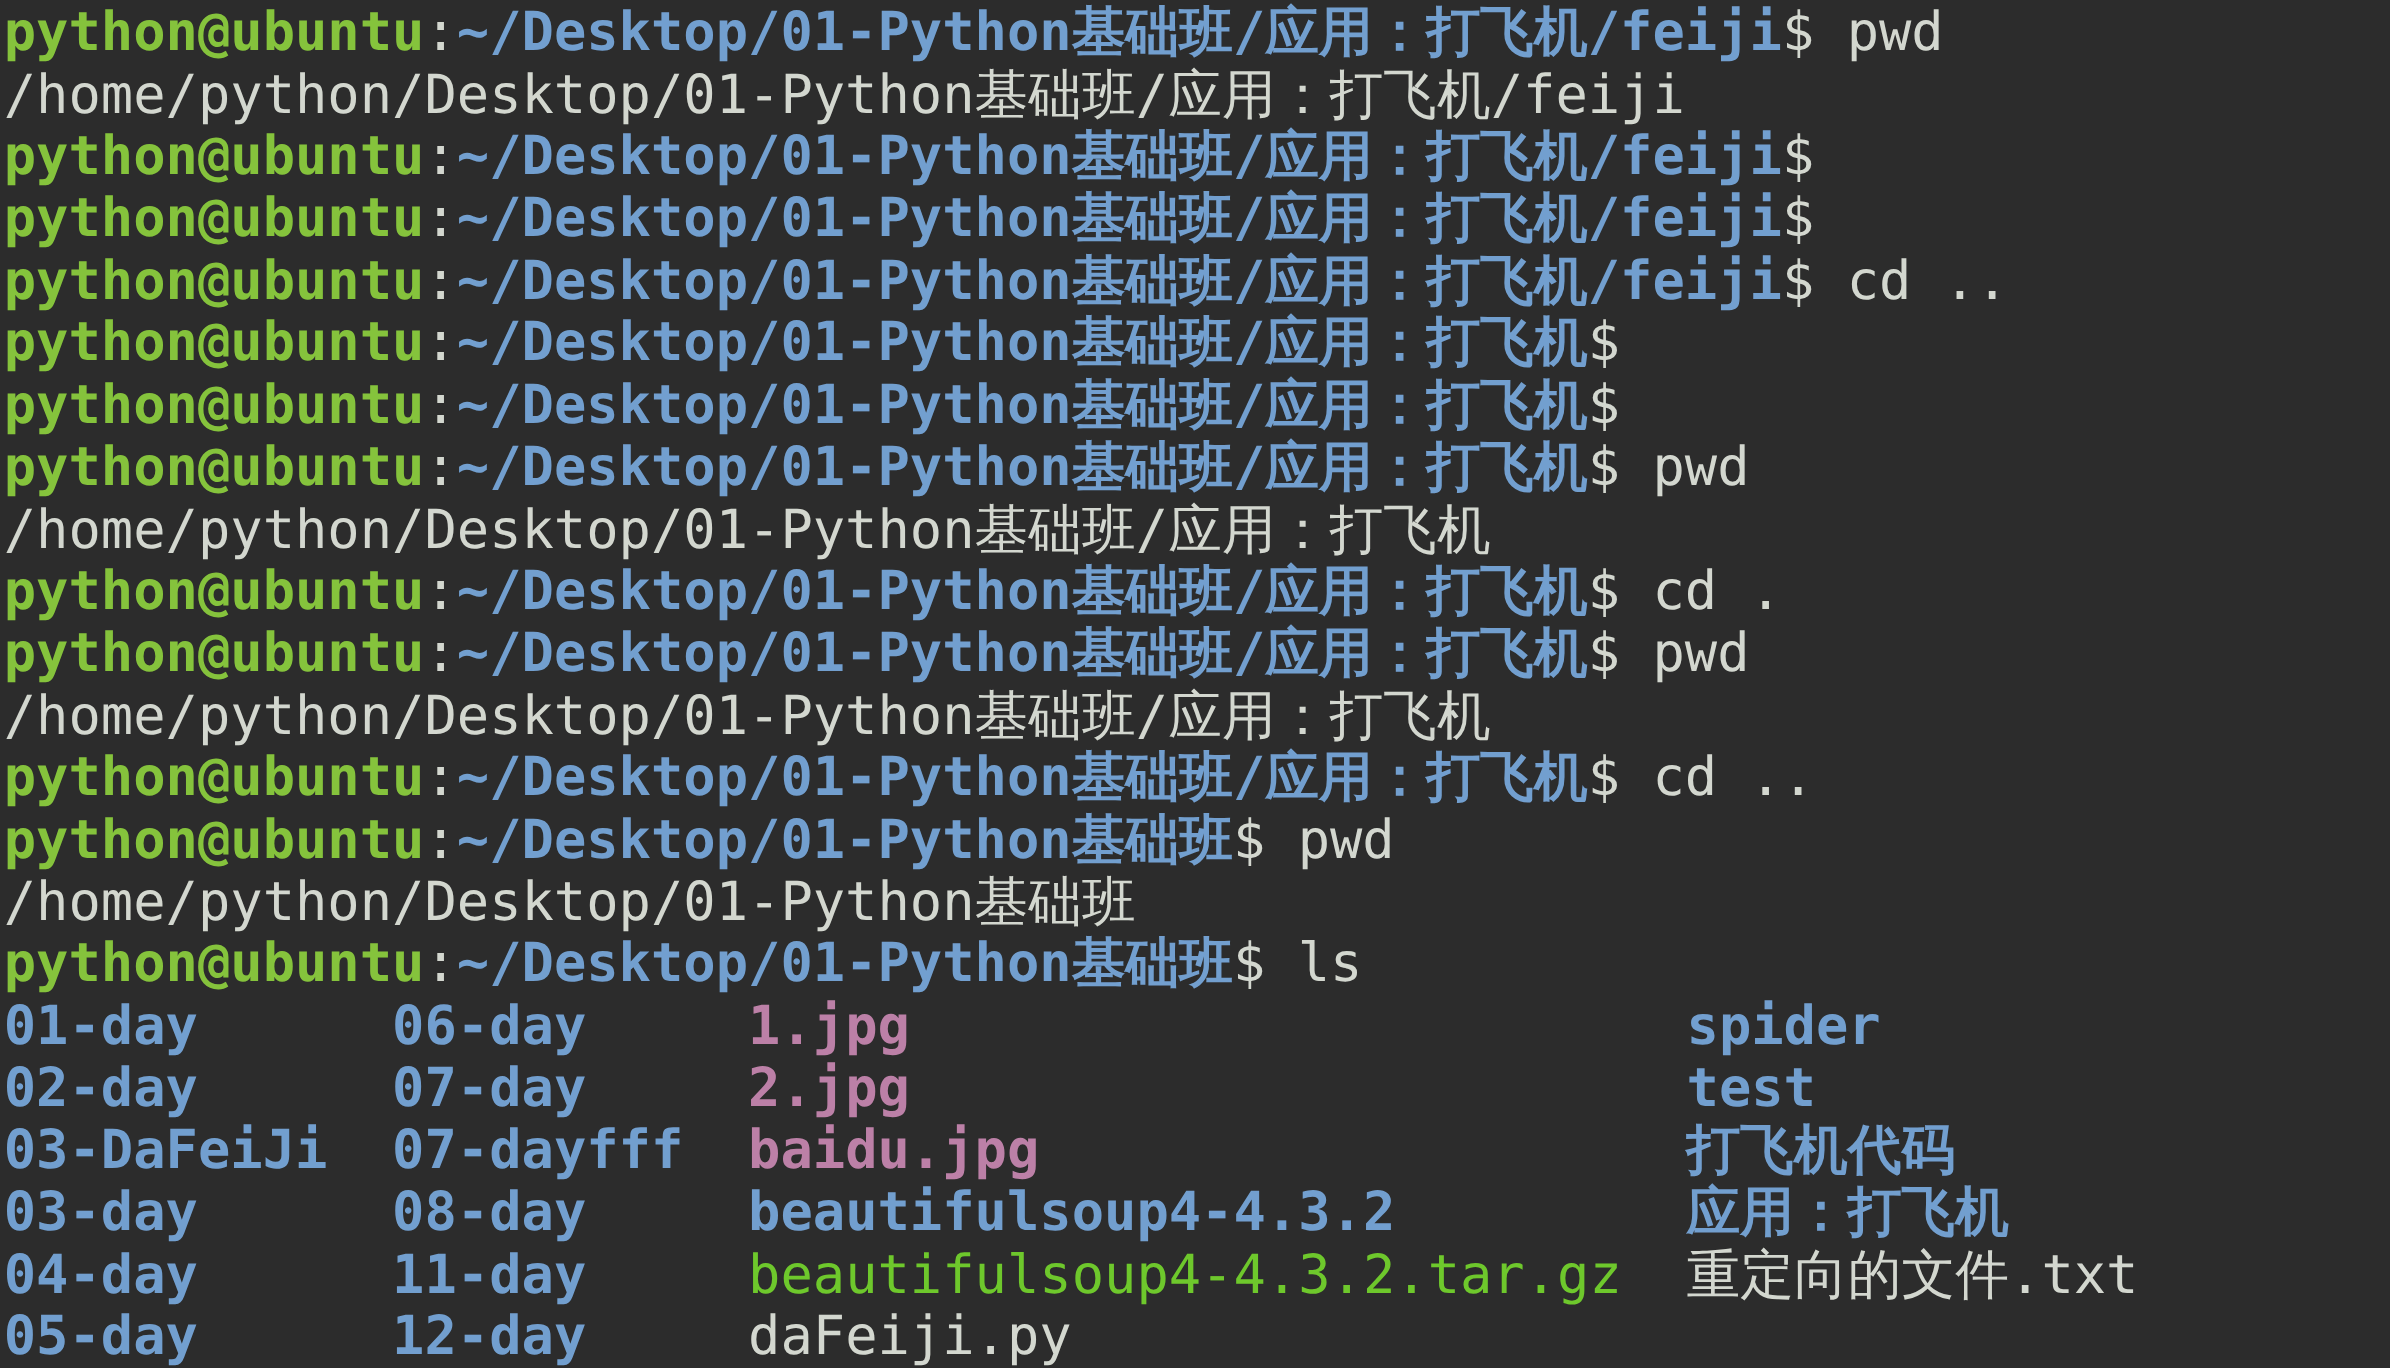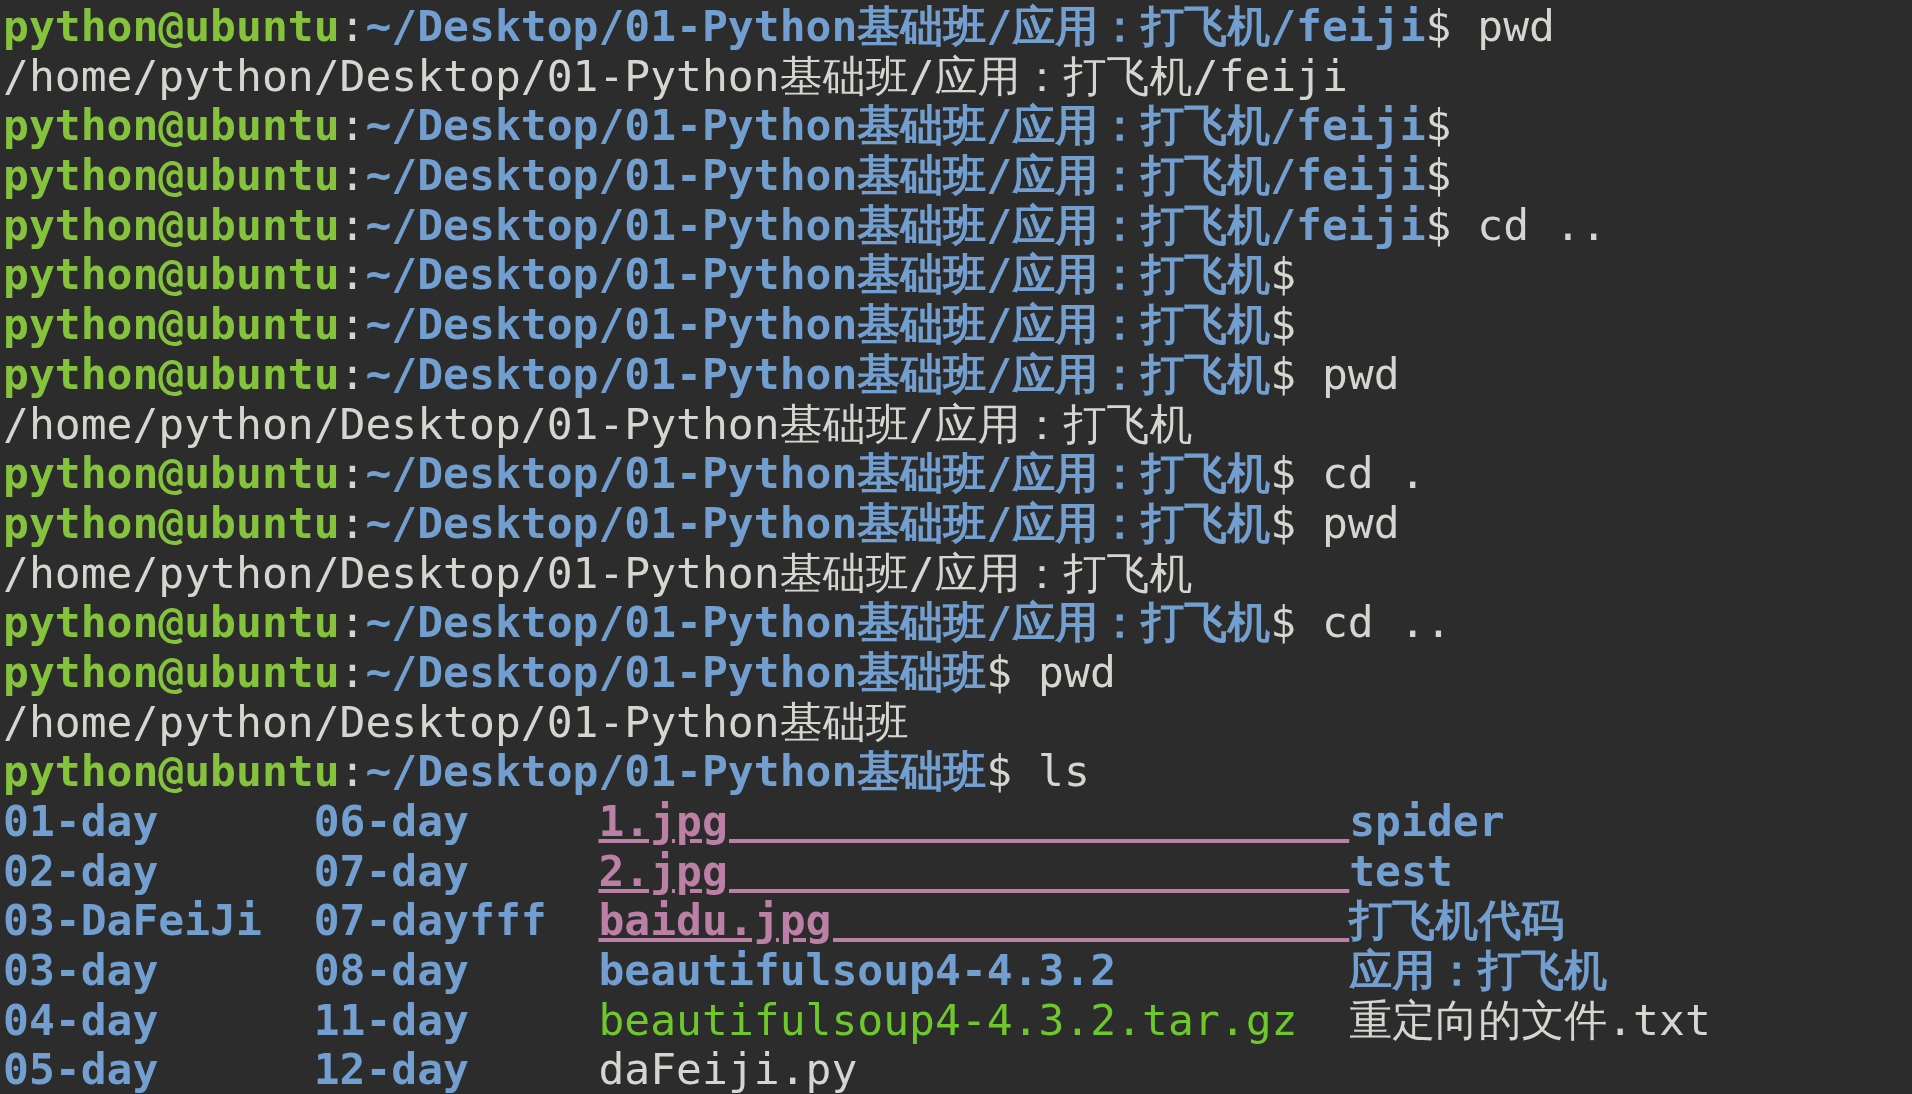--- a/index.html
+++ b/index.html
@@ -24,19 +24,19 @@
     font-size: 43px;
     line-height: 49.7px;
     color: var(--color-text);
     white-space: pre;
     overflow: hidden;
   }
   .line { height: 49.7px; white-space: pre; }
   .seg-plain   { color: var(--color-text);    font-weight: normal; }
   .seg-user    { color: var(--color-user);    font-weight: bold; }
   .seg-dir     { color: var(--color-dir);     font-weight: bold; }
-  .seg-image   { color: var(--color-image);   font-weight: bold; text-decoration: underline; }
+  .seg-image   { color: var(--color-image);   font-weight: bold; }
   .seg-archive { color: var(--color-archive); font-weight: normal; }
 </style>
 </head>
 <body>
 
 <div id="screen"><div class="line"><span class="seg-user">python@ubuntu</span><span class="seg-plain">:</span><span class="seg-dir">~/Desktop/01-Python基础班/应用：打飞机/feiji</span><span class="seg-plain">$ pwd</span></div><div class="line"><span class="seg-plain">/home/python/Desktop/01-Python基础班/应用：打飞机/feiji</span></div><div class="line"><span class="seg-user">python@ubuntu</span><span class="seg-plain">:</span><span class="seg-dir">~/Desktop/01-Python基础班/应用：打飞机/feiji</span><span class="seg-plain">$</span></div><div class="line"><span class="seg-user">python@ubuntu</span><span class="seg-plain">:</span><span class="seg-dir">~/Desktop/01-Python基础班/应用：打飞机/feiji</span><span class="seg-plain">$</span></div><div class="line"><span class="seg-user">python@ubuntu</span><span class="seg-plain">:</span><span class="seg-dir">~/Desktop/01-Python基础班/应用：打飞机/feiji</span><span class="seg-plain">$ cd ..</span></div><div class="line"><span class="seg-user">python@ubuntu</span><span class="seg-plain">:</span><span class="seg-dir">~/Desktop/01-Python基础班/应用：打飞机</span><span class="seg-plain">$</span></div><div class="line"><span class="seg-user">python@ubuntu</span><span class="seg-plain">:</span><span class="seg-dir">~/Desktop/01-Python基础班/应用：打飞机</span><span class="seg-plain">$</span></div><div class="line"><span class="seg-user">python@ubuntu</span><span class="seg-plain">:</span><span class="seg-dir">~/Desktop/01-Python基础班/应用：打飞机</span><span class="seg-plain">$ pwd</span></div><div class="line"><span class="seg-plain">/home/python/Desktop/01-Python基础班/应用：打飞机</span></div><div class="line"><span class="seg-user">python@ubuntu</span><span class="seg-plain">:</span><span class="seg-dir">~/Desktop/01-Python基础班/应用：打飞机</span><span class="seg-plain">$ cd .</span></div><div class="line"><span class="seg-user">python@ubuntu</span><span class="seg-plain">:</span><span class="seg-dir">~/Desktop/01-Python基础班/应用：打飞机</span><span class="seg-plain">$ pwd</span></div><div class="line"><span class="seg-plain">/home/python/Desktop/01-Python基础班/应用：打飞机</span></div><div class="line"><span class="seg-user">python@ubuntu</span><span class="seg-plain">:</span><span class="seg-dir">~/Desktop/01-Python基础班/应用：打飞机</span><span class="seg-plain">$ cd ..</span></div><div class="line"><span class="seg-user">python@ubuntu</span><span class="seg-plain">:</span><span class="seg-dir">~/Desktop/01-Python基础班</span><span class="seg-plain">$ pwd</span></div><div class="line"><span class="seg-plain">/home/python/Desktop/01-Python基础班</span></div><div class="line"><span class="seg-user">python@ubuntu</span><span class="seg-plain">:</span><span class="seg-dir">~/Desktop/01-Python基础班</span><span class="seg-plain">$ ls</span></div><div class="line"><span class="seg-dir">01-day      </span><span class="seg-dir">06-day     </span><span class="seg-image">1.jpg                        </span><span class="seg-dir">spider</span></div><div class="line"><span class="seg-dir">02-day      </span><span class="seg-dir">07-day     </span><span class="seg-image">2.jpg                        </span><span class="seg-dir">test</span></div><div class="line"><span class="seg-dir">03-DaFeiJi  </span><span class="seg-dir">07-dayfff  </span><span class="seg-image">baidu.jpg                    </span><span class="seg-dir">打飞机代码</span></div><div class="line"><span class="seg-dir">03-day      </span><span class="seg-dir">08-day     </span><span class="seg-dir">beautifulsoup4-4.3.2         </span><span class="seg-dir">应用：打飞机</span></div><div class="line"><span class="seg-dir">04-day      </span><span class="seg-dir">11-day     </span><span class="seg-archive">beautifulsoup4-4.3.2.tar.gz  </span><span class="seg-plain">重定向的文件.txt</span></div><div class="line"><span class="seg-dir">05-day      </span><span class="seg-dir">12-day     </span><span class="seg-plain">daFeiji.py</span></div></div>
 
 </body></html>

